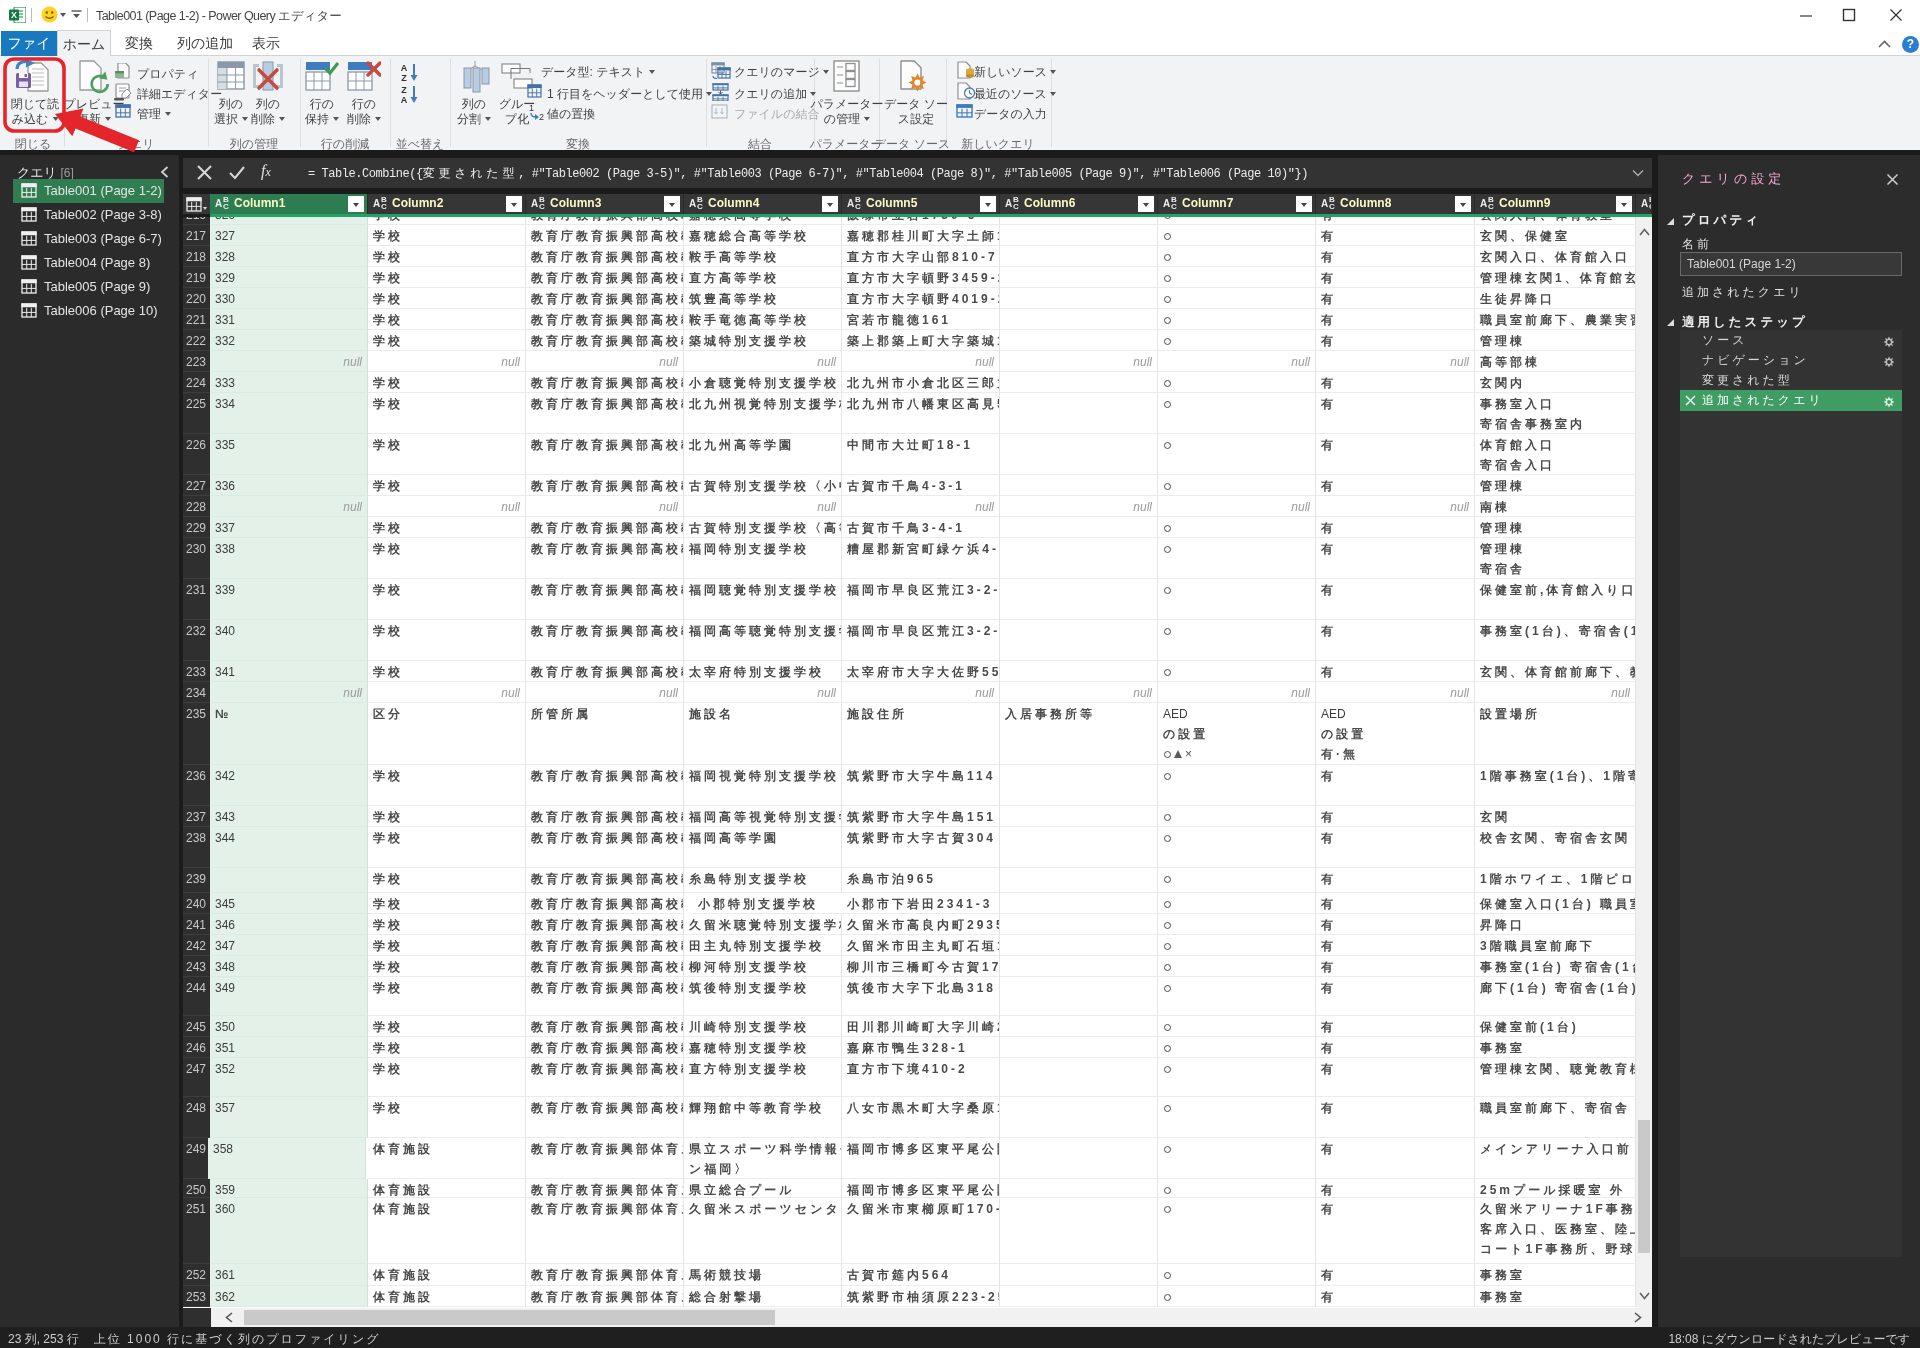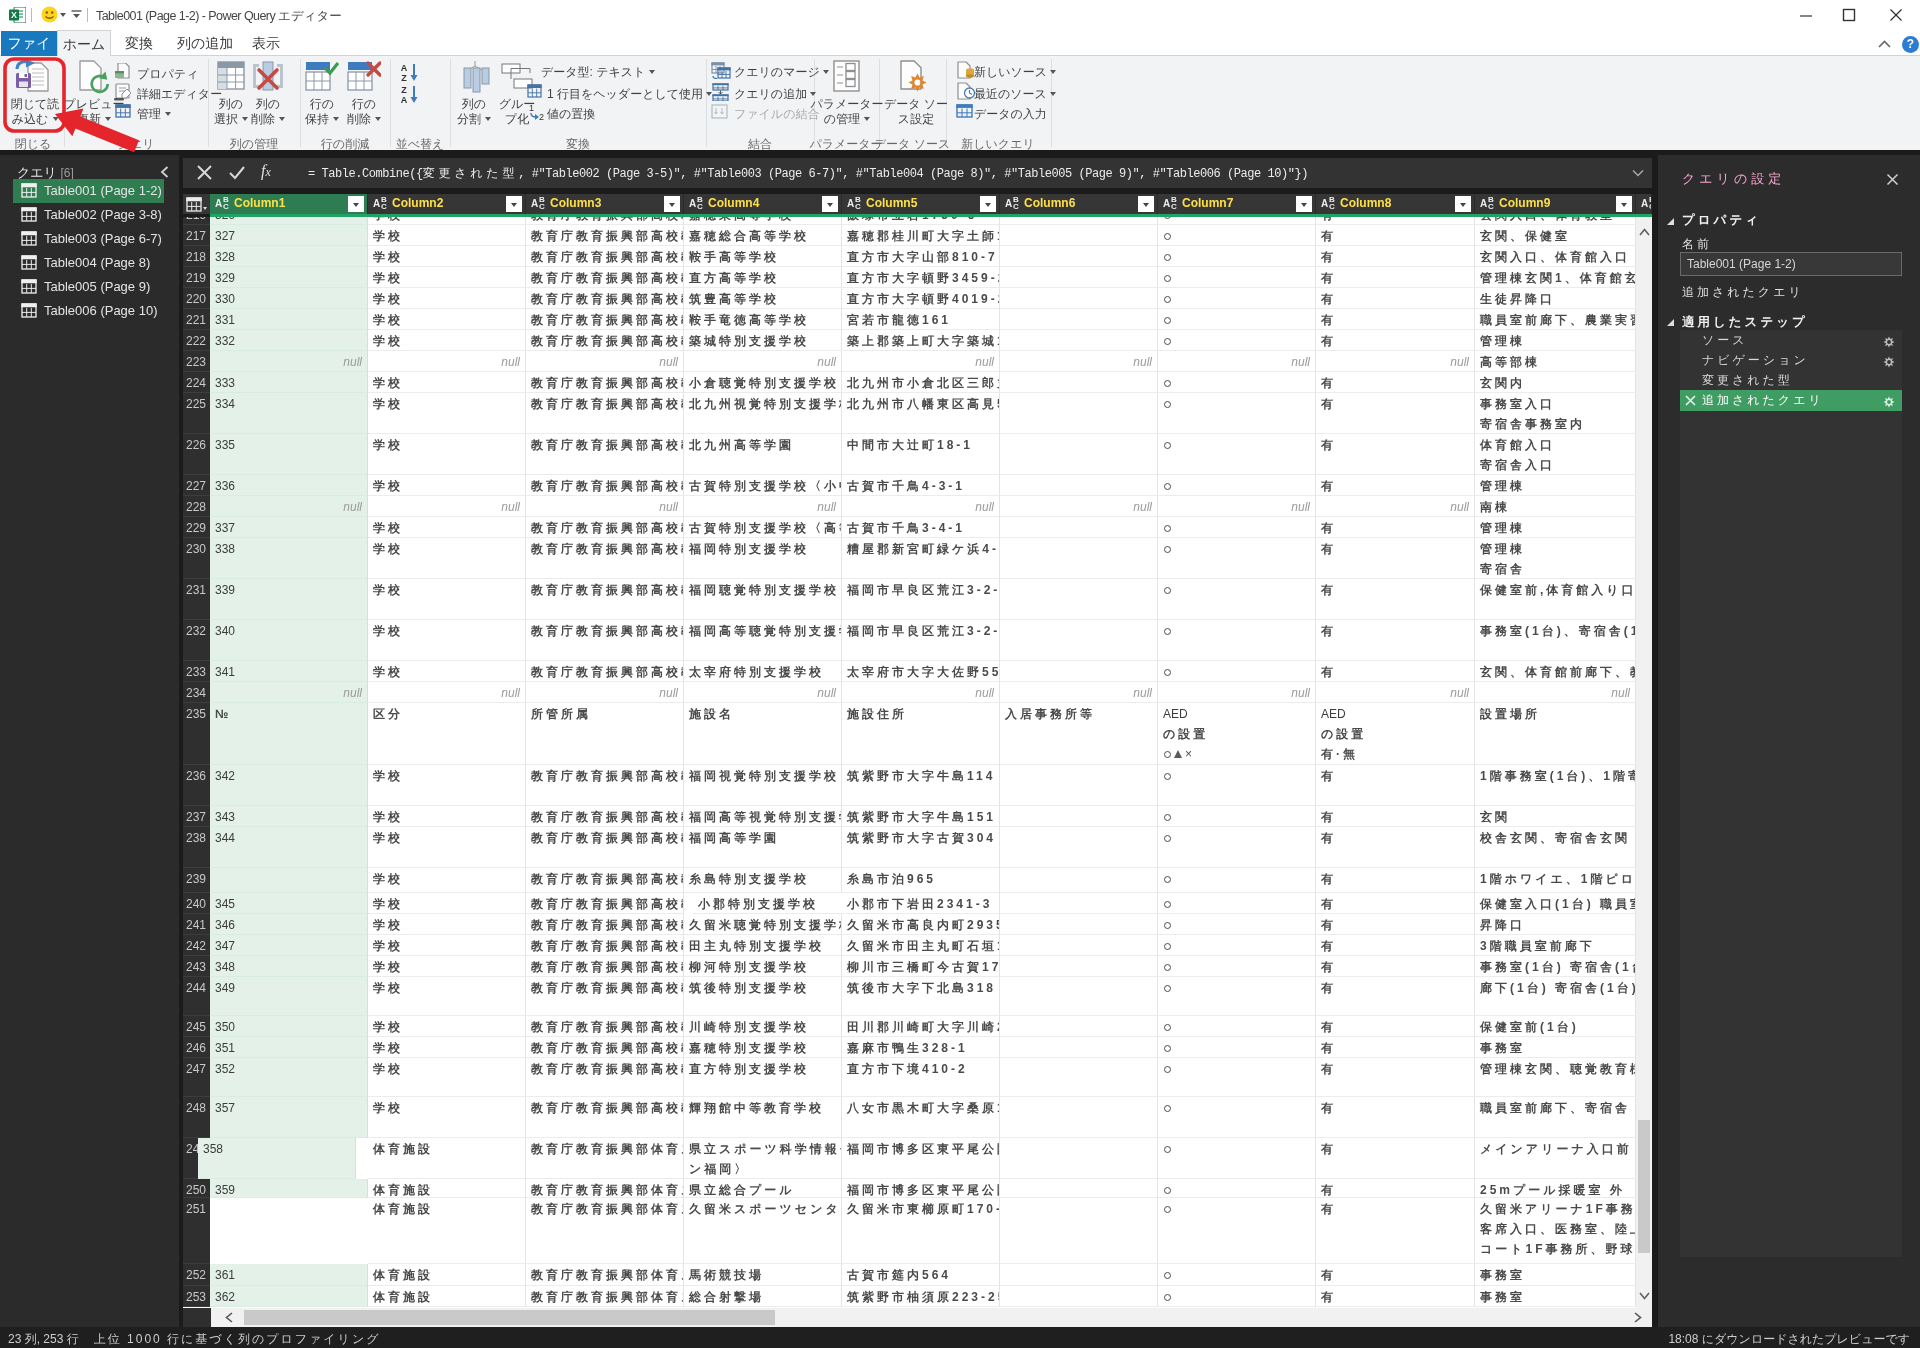--- a/index.html
+++ b/index.html
@@ -17,21 +17,21 @@
 .btxt{position:absolute;font-size:12px;color:#404040;white-space:nowrap}
 .dar{display:inline-block;width:0;height:0;border-left:3.5px solid transparent;border-right:3.5px solid transparent;border-top:4px solid #555;vertical-align:2px;margin-left:4px}
 .gray, .gray .dar{color:#a9a9a9}
 #lpanel{position:absolute;left:0;top:155px;width:179px;height:1172px;background:#2b2b2b}
 #rpanel{position:absolute;left:1658px;top:155px;width:262px;height:1172px;background:#2c2c2c;color:#e2e2e2}
 #fbar{position:absolute;left:183px;top:158px;width:1469px;height:30px;background:#333}
 #ftext{position:absolute;left:308px;top:165px;font-family:"Liberation Mono",monospace;font-size:12px;color:#ececec;white-space:nowrap;letter-spacing:-0.45px}
 .jm{letter-spacing:3.75px}
 #ghead{position:absolute;left:183px;top:194px;width:1469px;height:20px;background:#363636}
 .hc{position:absolute;top:194px;height:20px;border-right:1px solid #2a2a2a}
-.hc .nm{position:absolute;left:24px;top:2px;font-size:12px;font-weight:bold;color:#fde047}
+.hc .nm{position:absolute;left:24px;top:2px;font-size:12px;font-weight:bold;color:#fef9c3}
 .hfil{position:absolute;top:2px;right:3px;width:16px;height:16px;background:#fff}
 .hfil:after{content:"";position:absolute;left:4.5px;top:6.5px;border-left:3.5px solid transparent;border-right:3.5px solid transparent;border-top:4px solid #444}
 .abc{position:absolute;left:5px;top:2px;width:18px;height:16px;color:#ededed}
 .abc i{position:absolute;font-style:normal}
 #gline{position:absolute;left:210px;top:214px;width:1442px;height:3px;background:#21a366}
 #rows{position:absolute;left:183px;top:217px;width:1453px;height:1091px;background:#fff;overflow:hidden}
 .row{position:absolute;left:0;width:1453px}
 .c{position:absolute;top:0;height:100%;font-size:12px;color:#3c3c3c;padding:1px 0 0 5px;line-height:20px;border-right:1px solid #e4e4e4;border-bottom:1px solid #ececec;overflow:hidden;white-space:nowrap;background:#fff}
 .c.g{background:#e3f1e9;border-right:1px solid #cfe3d8;border-bottom:1px solid #d9ece2}
 .gut{position:absolute;left:0;top:0;width:27px;height:100%;background:#2f2f2f;color:#c9c9c9;font-size:12px;text-align:right;padding:1px 4px 0 0;line-height:20px;border-bottom:1px solid #3d3d3d}
@@ -1014,21 +1014,21 @@
       <div class="c" style="left:659px;width:158px;"><span class="j">八女市黒木町大字桑原10-2</span></div>
       <div class="c" style="left:817px;width:158px;"></div>
       <div class="c" style="left:975px;width:158px;"><span class="circ"></span></div>
       <div class="c" style="left:1133px;width:159px;"><span class="j">有</span></div>
       <div class="c" style="left:1292px;width:161px;">
         <div class="ln"><span class="j">職員室前廊下、寄宿舎</span></div>
       </div>
     </div>
 <div class="row" style="top:921px;height:41px;">
       <div class="gut">249</div>
-      <div class="c g" style="left:15px;width:158px;">358</div>
+      <div class="c g" style="left:25px;width:158px;">358</div>
       <div class="c" style="left:185px;width:158px;"><span class="j">体育施設</span></div>
       <div class="c" style="left:343px;width:158px;"><span class="j">教育庁教育振興部体育スポ...</span></div>
       <div class="c" style="left:501px;width:158px;">
         <div class="ln"><span class="j">県立スポーツ科学情報セン...</span></div>
         <div class="ln"><span class="j">ン福岡〉</span></div>
       </div>
       <div class="c" style="left:659px;width:158px;"><span class="j">福岡市博多区東平尾公園2-...</span></div>
       <div class="c" style="left:817px;width:158px;"></div>
       <div class="c" style="left:975px;width:158px;"><span class="circ"></span></div>
       <div class="c" style="left:1133px;width:159px;"><span class="j">有</span></div>
@@ -1045,20 +1045,21 @@
       <div class="c" style="left:659px;width:158px;"><span class="j">福岡市博多区東平尾公園2-...</span></div>
       <div class="c" style="left:817px;width:158px;"></div>
       <div class="c" style="left:975px;width:158px;"><span class="circ"></span></div>
       <div class="c" style="left:1133px;width:159px;"><span class="j">有</span></div>
       <div class="c" style="left:1292px;width:161px;">
         <div class="ln"><span class="j">25mプール採暖室 外</span></div>
       </div>
     </div>
 <div class="row" style="top:981px;height:66px;">
       <div class="gut">251</div>
+      <div class="c g" style="left:27px;width:158px;">360</div>
       <div class="c" style="left:185px;width:158px;"><span class="j">体育施設</span></div>
       <div class="c" style="left:343px;width:158px;"><span class="j">教育庁教育振興部体育スポ...</span></div>
       <div class="c" style="left:501px;width:158px;"><span class="j">久留米スポーツセンター</span></div>
       <div class="c" style="left:659px;width:158px;"><span class="j">久留米市東櫛原町170-1</span></div>
       <div class="c" style="left:817px;width:158px;"></div>
       <div class="c" style="left:975px;width:158px;"><span class="circ"></span></div>
       <div class="c" style="left:1133px;width:159px;"><span class="j">有</span></div>
       <div class="c" style="left:1292px;width:161px;">
         <div class="ln"><span class="j">久留米アリーナ1F事務所横...</span></div>
         <div class="ln"><span class="j">客席入口、医務室、陸上競技場</span></div>

